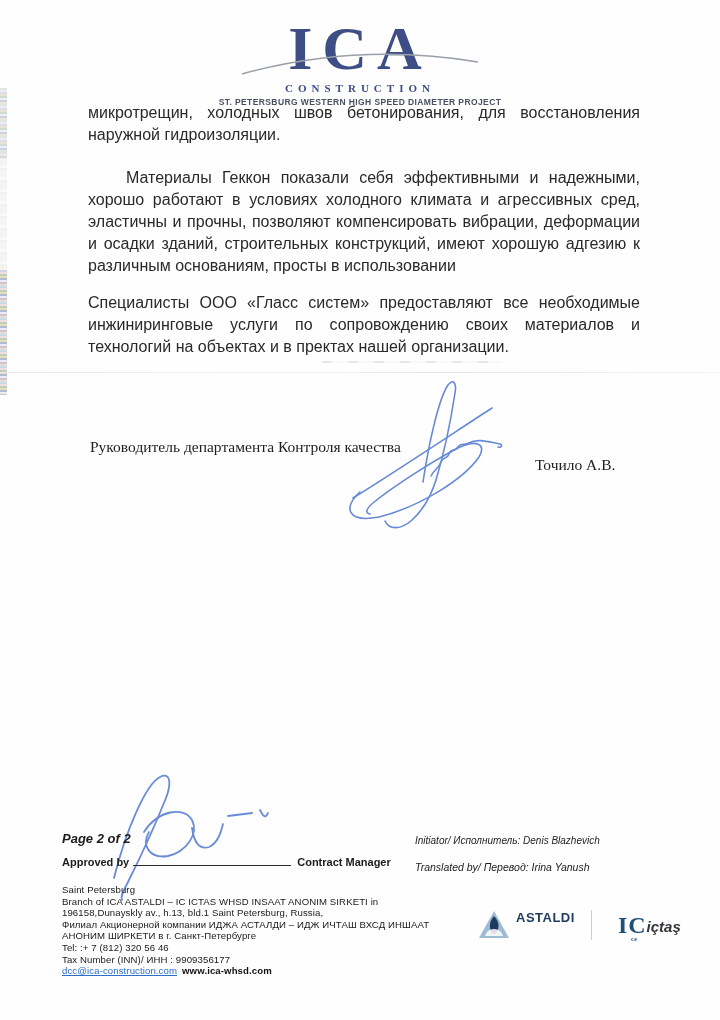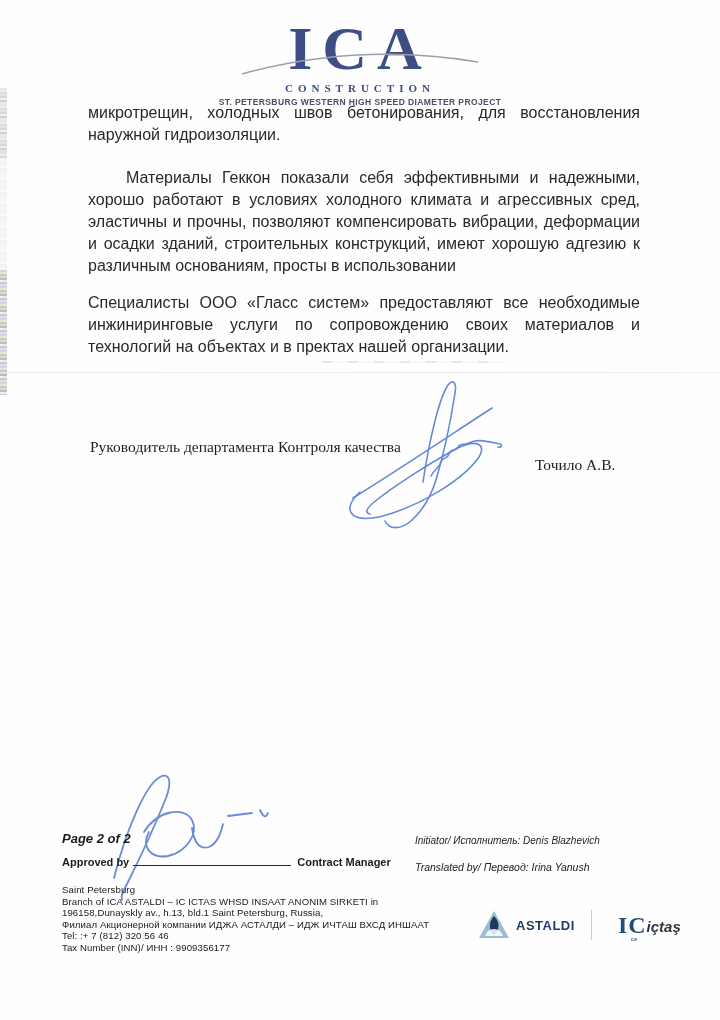--- a/index.html
+++ b/index.html
@@ -75,21 +75,21 @@
   .translated { position:absolute; left:415px; top:861px; font-size:10.5px;
     font-style:italic; color:#222; }
 
   .address { position:absolute; left:62px; top:884px; font-size:9.6px;
     line-height:11.6px; color:#191919; letter-spacing:.1px; }
   .address .email { color:#2a6fc9; text-decoration:underline; cursor:pointer; }
   .address .website { font-weight:700; color:#111; margin-left:5px; }
 
   
   .logos { position:absolute; left:478px; top:910px; display:flex; align-items:center; }
-  .astaldi { display:flex; align-items:center; }
+  .astaldi { display:flex; }
   .astaldi-text { font-size:13px; font-weight:700; color:#1f3a5f;
     letter-spacing:.5px; margin-left:6px; }
   .logo-divider { width:1px; height:30px; background:#c9ccd2; margin:0 14px 0 16px; }
   .ictas { display:flex; align-items:flex-start; position:relative;margin-left:12px; }
   .ictas-ic { font-family:"Liberation Serif", serif; font-size:24px; line-height:22px;
     color:#1f4e79; font-weight:600; letter-spacing:1px; }
   .ictas-rest { font-size:15px; font-weight:700; color:#33363a; margin-top:4px;font-style:italic; }
   .ictas-mark { position:absolute; left:13px; top:22px; font-size:5px; color:#1f4e79;
     font-weight:700; letter-spacing:.5px; }
 </style>
@@ -146,22 +146,26 @@
   </div>
 
   <div class="initiator">Initiator/ Исполнитель: Denis Blazhevich</div>
   <div class="translated">Translated by/ Перевод:  Irina Yanush</div>
 
   <div class="address">
     <div>Saint Petersburg</div>
     <div>Branch of ICA ASTALDI – IC ICTAS WHSD INSAAT ANONIM SIRKETI in</div>
     <div>196158,Dunayskly av., h.13, bld.1 Saint Petersburg, Russia,</div>
     <div>Филиал Акционерной компании ИДЖА АСТАЛДИ – ИДЖ ИЧТАШ ВХСД ИНШААТ</div>
+    <div>АНОНИМ ШИРКЕТИ в г. Санкт-Петербурге</div>
     <div>Tel: :+ 7 (812) 320 56 46</div>
     <div>Tax Number (INN)/ ИНН : 9909356177</div>
+    <div>
+      <span class="email">dcc@ica-construction.com</span><span class="website">www.ica-whsd.com</span>
+    </div>
   </div>
 
   <div class="logos">
     <div class="astaldi">
       <svg width="32" height="30" viewBox="0 0 32 30">
         <path d="M16,1 L31,28 L1,28 Z" fill="#9dbcd4"></path>
         <path d="M16,6 C22,12 22,20 16,25 C11,21 10,12 16,6 Z" fill="#1f3a5f"></path>
         <path d="M9,22 C13,18 19,18 23,22 L25,26 L7,26 Z" fill="#ffffff" opacity="0.85"></path>
       </svg>
       <span class="astaldi-text">ASTALDI</span>

